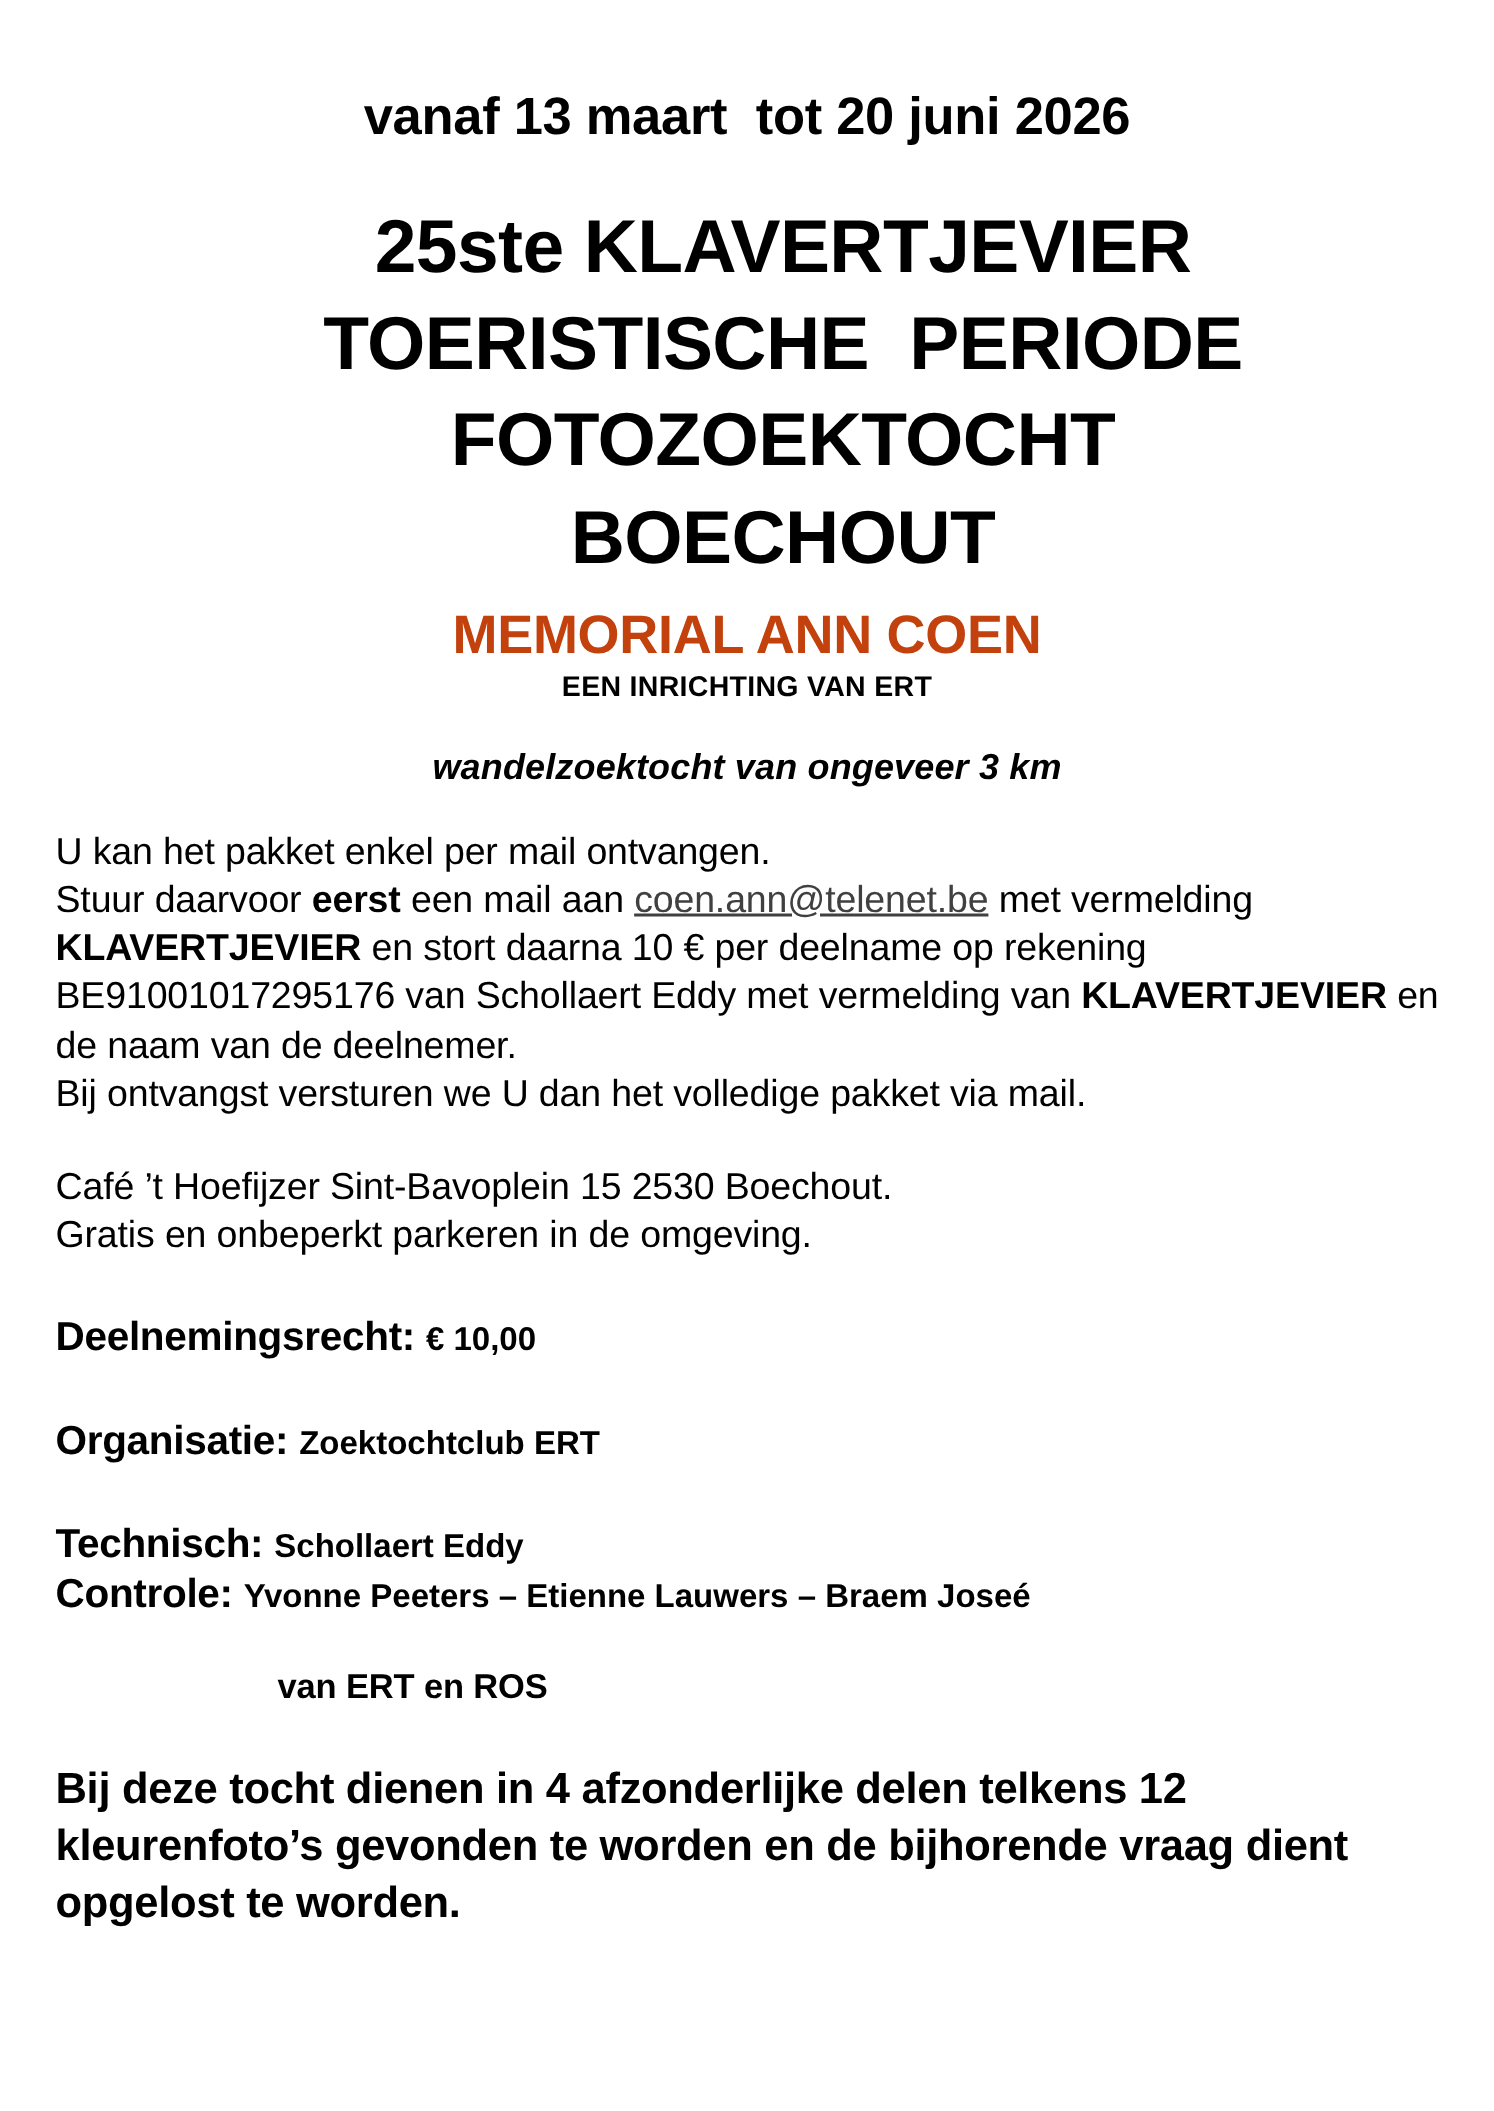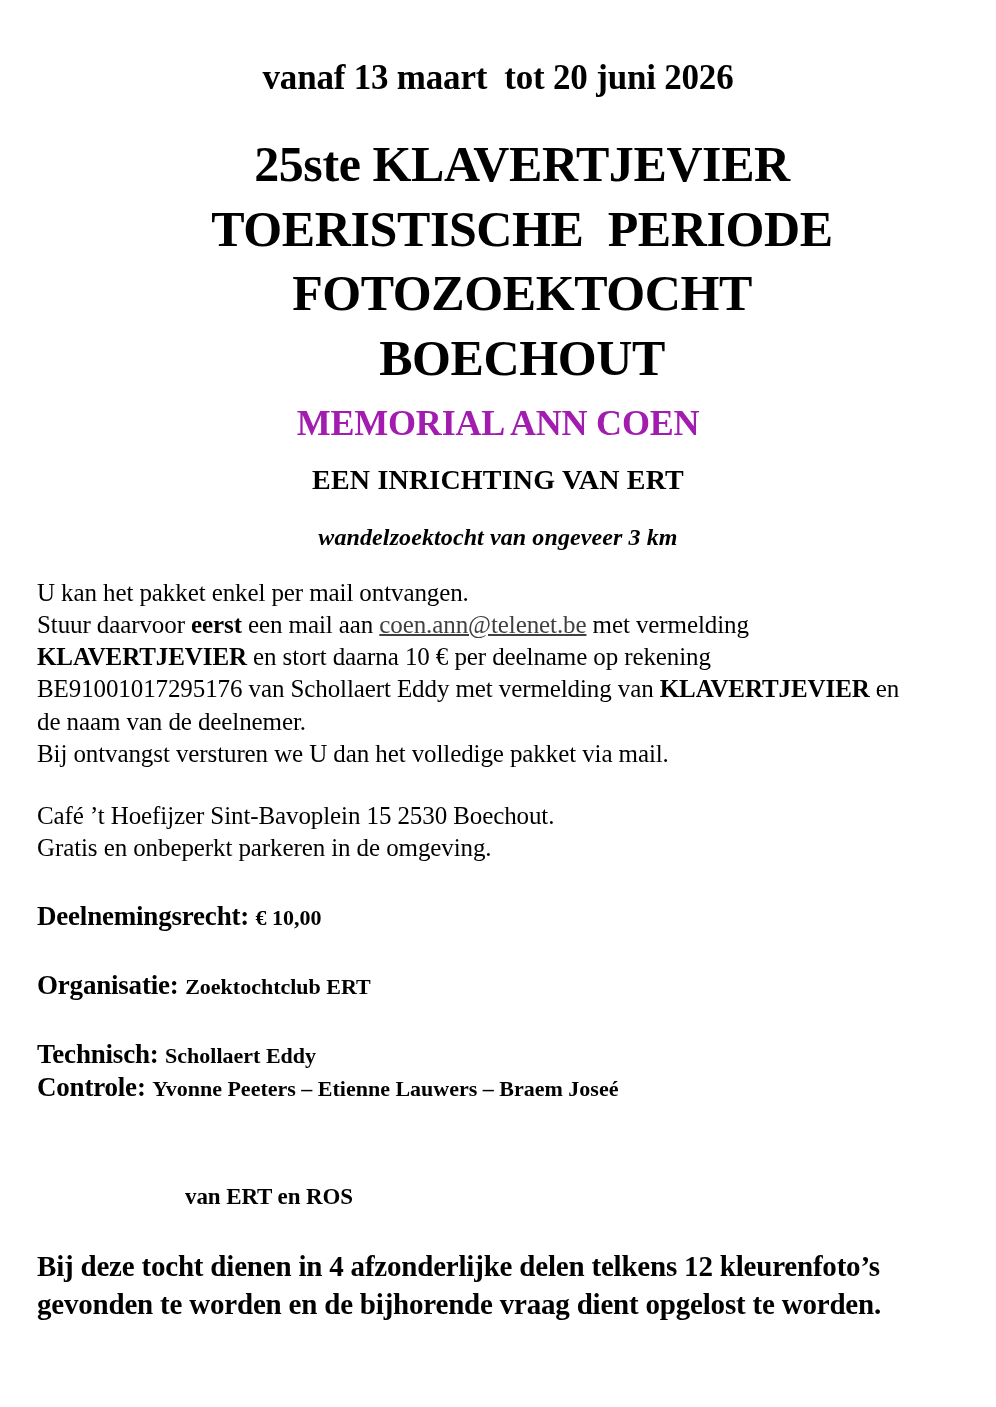--- a/index.html
+++ b/index.html
@@ -15,21 +15,20 @@
     color: #000000;
     -webkit-font-smoothing: antialiased;
     overflow: hidden;
   }
   .page {
     position: relative;
     width: 996px;
     height: 1337px;
     box-sizing: border-box;
     padding: 0;
-    font-family: Liberation Serif, serif;
   }
 
   
   .date-line {
     text-align: center;
     font-weight: bold;
     font-size: 35px;
     letter-spacing: -0.2px;
     margin: 0;
     padding-top: 58px;
@@ -50,22 +49,22 @@
   .memorial {
     text-align: center;
     font-weight: bold;
     font-size: 36px;
     margin-top: 12px;
     letter-spacing: -0.2px;
   }
   .inrichting {
     text-align: center;
     font-weight: bold;
-    font-size: 28px;
-    margin-top: 20px;
+    font-size: 19px;
+    margin-top: 4px;
     letter-spacing: 0.2px;
   }
   .wandel {
     text-align: center;
     font-weight: bold;
     font-style: italic;
     font-size: 24px;
     margin-top: 28px;
     letter-spacing: 0.1px;
   }
@@ -108,21 +107,21 @@
     font-weight: bold;
     letter-spacing: 0;
   }
 
   .champ {
     font-size: 23px;
     font-weight: bold;
     line-height: 1.33;
     letter-spacing: -0.1px;
   }
-  .champ .indent { display: block; padding-left: 148px; margin-top: 48px; }
+  .champ .indent { display: block; padding-left: 148px; }
 
   .bigpara {
     font-size: 29px;
     font-weight: bold;
     line-height: 1.31;
     letter-spacing: -0.2px;
   }
 </style>
 </head>
 <body>
@@ -131,21 +130,21 @@
 
   <div class="date-line">vanaf 13 maart  tot 20 juni 2026</div>
 
   <div class="title-block">
     <div class="title-line">25ste KLAVERTJEVIER</div>
     <div class="title-line">TOERISTISCHE  PERIODE</div>
     <div class="title-line">FOTOZOEKTOCHT</div>
     <div class="title-line">BOECHOUT</div>
   </div>
 
-  <div class="memorial" style="color: #a21caf;">MEMORIAL ANN COEN</div>
+  <div class="memorial" style="color: #c2410c;">MEMORIAL ANN COEN</div>
   <div class="inrichting">EEN INRICHTING VAN ERT</div>
   <div class="wandel">wandelzoektocht van ongeveer 3 km</div>
 
   <div class="body-wrap">
 
     <div class="para">
       <div>U kan het pakket enkel per mail ontvangen.</div>
       <div>
         <span>Stuur daarvoor </span><b>eerst</b><span> een mail aan </span><a class="mail-link" href="#" style="color: #404040;">coen.ann@telenet.be</a><span> met vermelding</span>
       </div>

